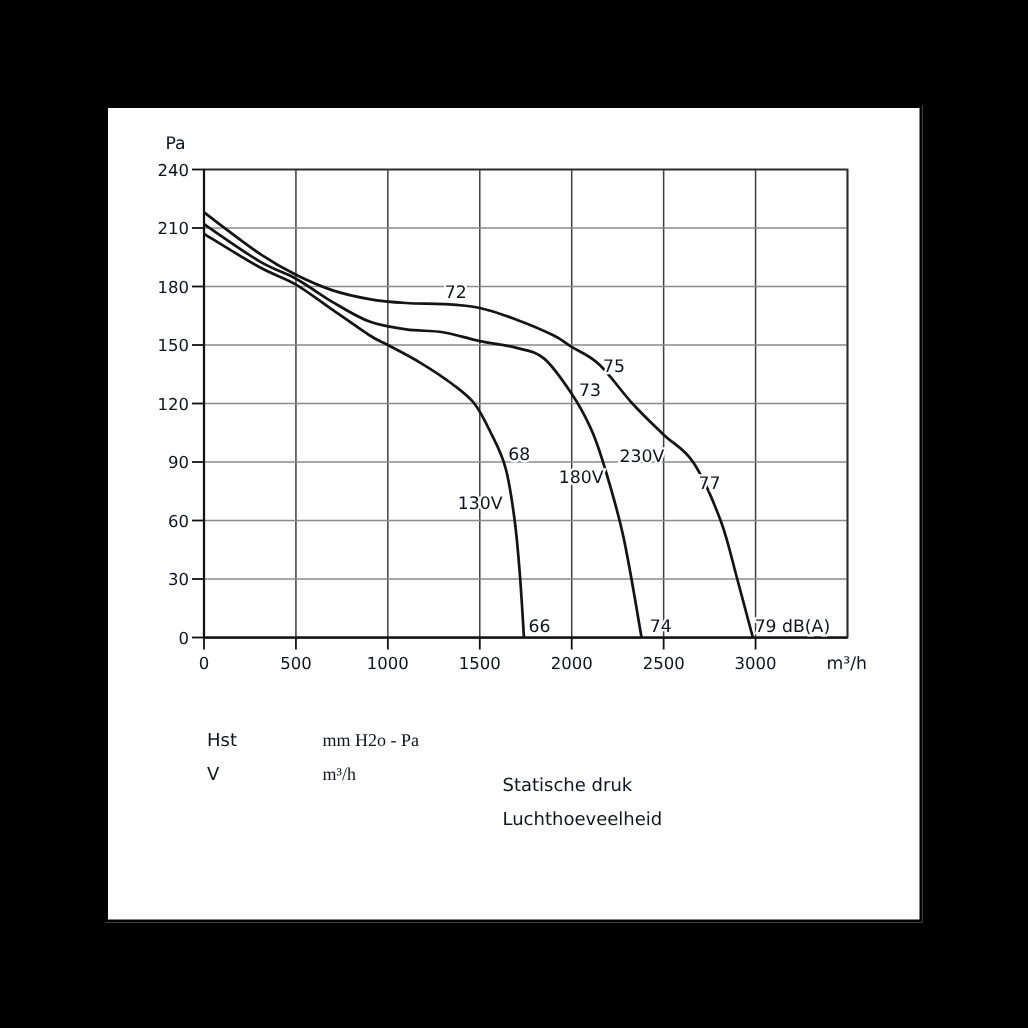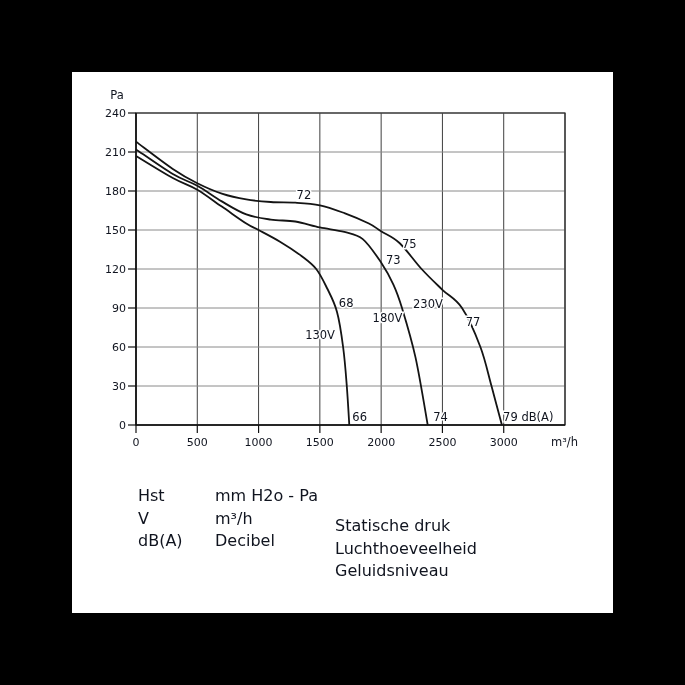--- a/index.html
+++ b/index.html
@@ -2,24 +2,24 @@
 <html><head>
 <meta charset="utf-8">
 <style>
   html,body{margin:0;padding:0;background:#000;}
   body{width:685px;height:685px;overflow:hidden;
        font-family:"DejaVu Sans","Liberation Sans",sans-serif;}
   .stage{position:relative;width:685px;height:685px;background:#000;}
   .panel{position:absolute;left:70px;top:70px;width:541px;height:541px;
          background:#fff;border:2px solid #000;}
   svg.chart{position:absolute;left:0;top:0;width:685px;height:685px;}
-  .legend{position:absolute;left:138px;top:486px;color:#10141f;font-size:16px;}
+  .legend{position:absolute;left:138px;top:486px;color:#10141f;font-size:12px;}
   .legend-row{display:flex;height:14px;margin-bottom:8.5px;white-space:nowrap;}
   .legend-row .sym{display:inline-block;width:77px;}
-  .legend-row .unit{display:inline-block;width:120px;}
+  .legend-row .unit{display:inline-block;width:120px;font-family:Liberation Serif, serif;}
   .legend-row .desc{display:inline-block;margin-top:30px;}
   text{fill:#10141f;}
   .ticklabel{font-size:11px;}
   .axislabel{font-size:11.5px;}
   .anno{font-size:11.5px;paint-order:stroke;stroke:#ffffff;stroke-width:3px;}
 </style>
 </head>
 <body>
 
 <div class="stage">
@@ -100,19 +100,14 @@
     <div class="legend-row">
       <span class="sym">Hst</span>
       <span class="unit">mm H2o - Pa</span>
       <span class="desc">Statische druk</span>
     </div>
     <div class="legend-row">
       <span class="sym">V</span>
       <span class="unit">m³/h</span>
       <span class="desc">Luchthoeveelheid</span>
     </div>
-    <div class="legend-row">
-      <span class="sym">dB(A)</span>
-      <span class="unit">Decibel</span>
-      <span class="desc">Geluidsniveau</span>
-    </div>
   </div>
 </div>
 
 </body></html>

